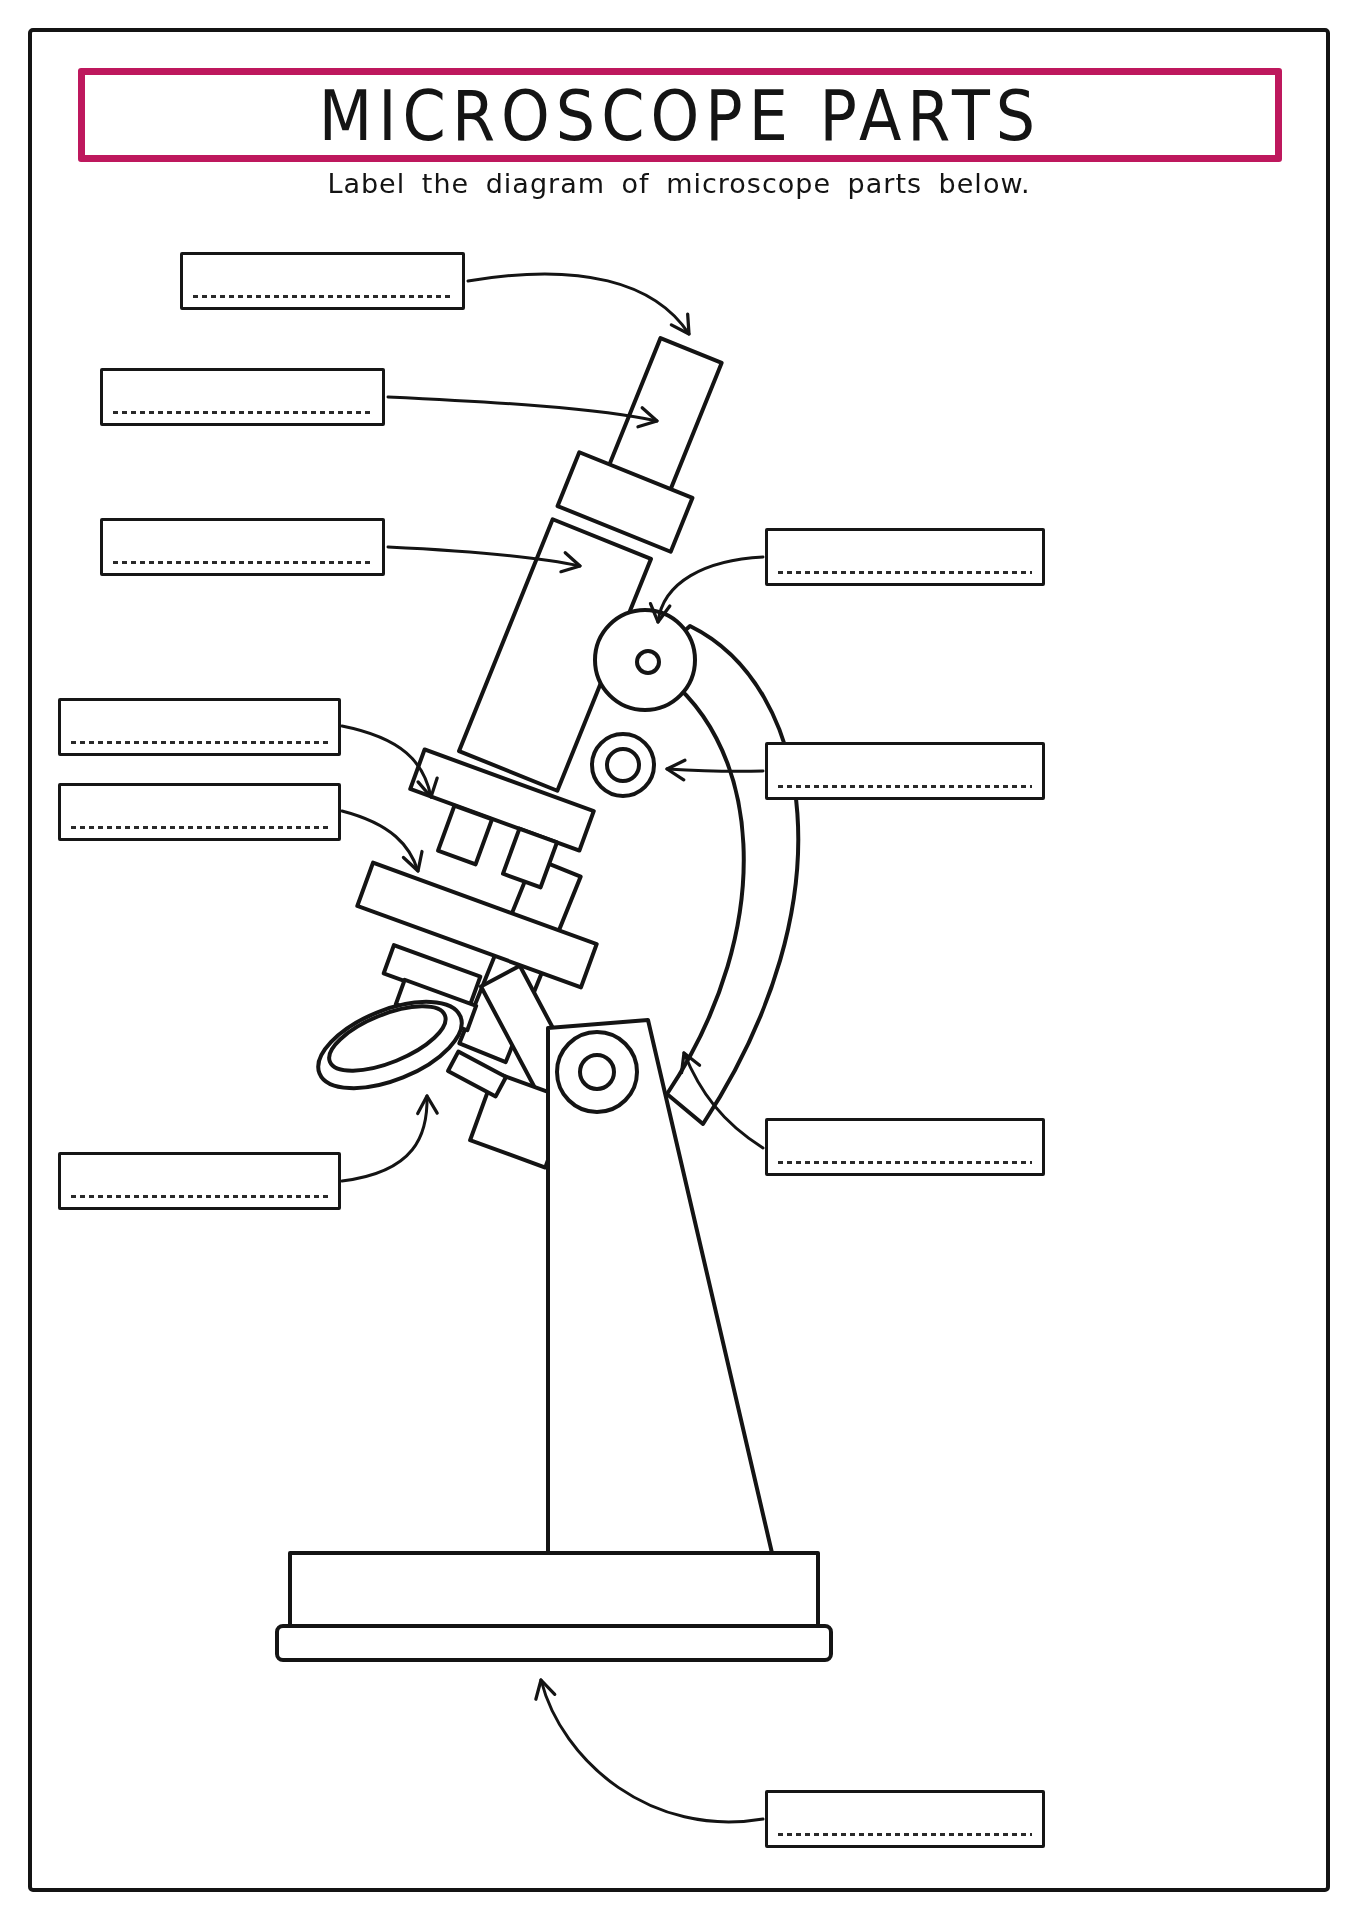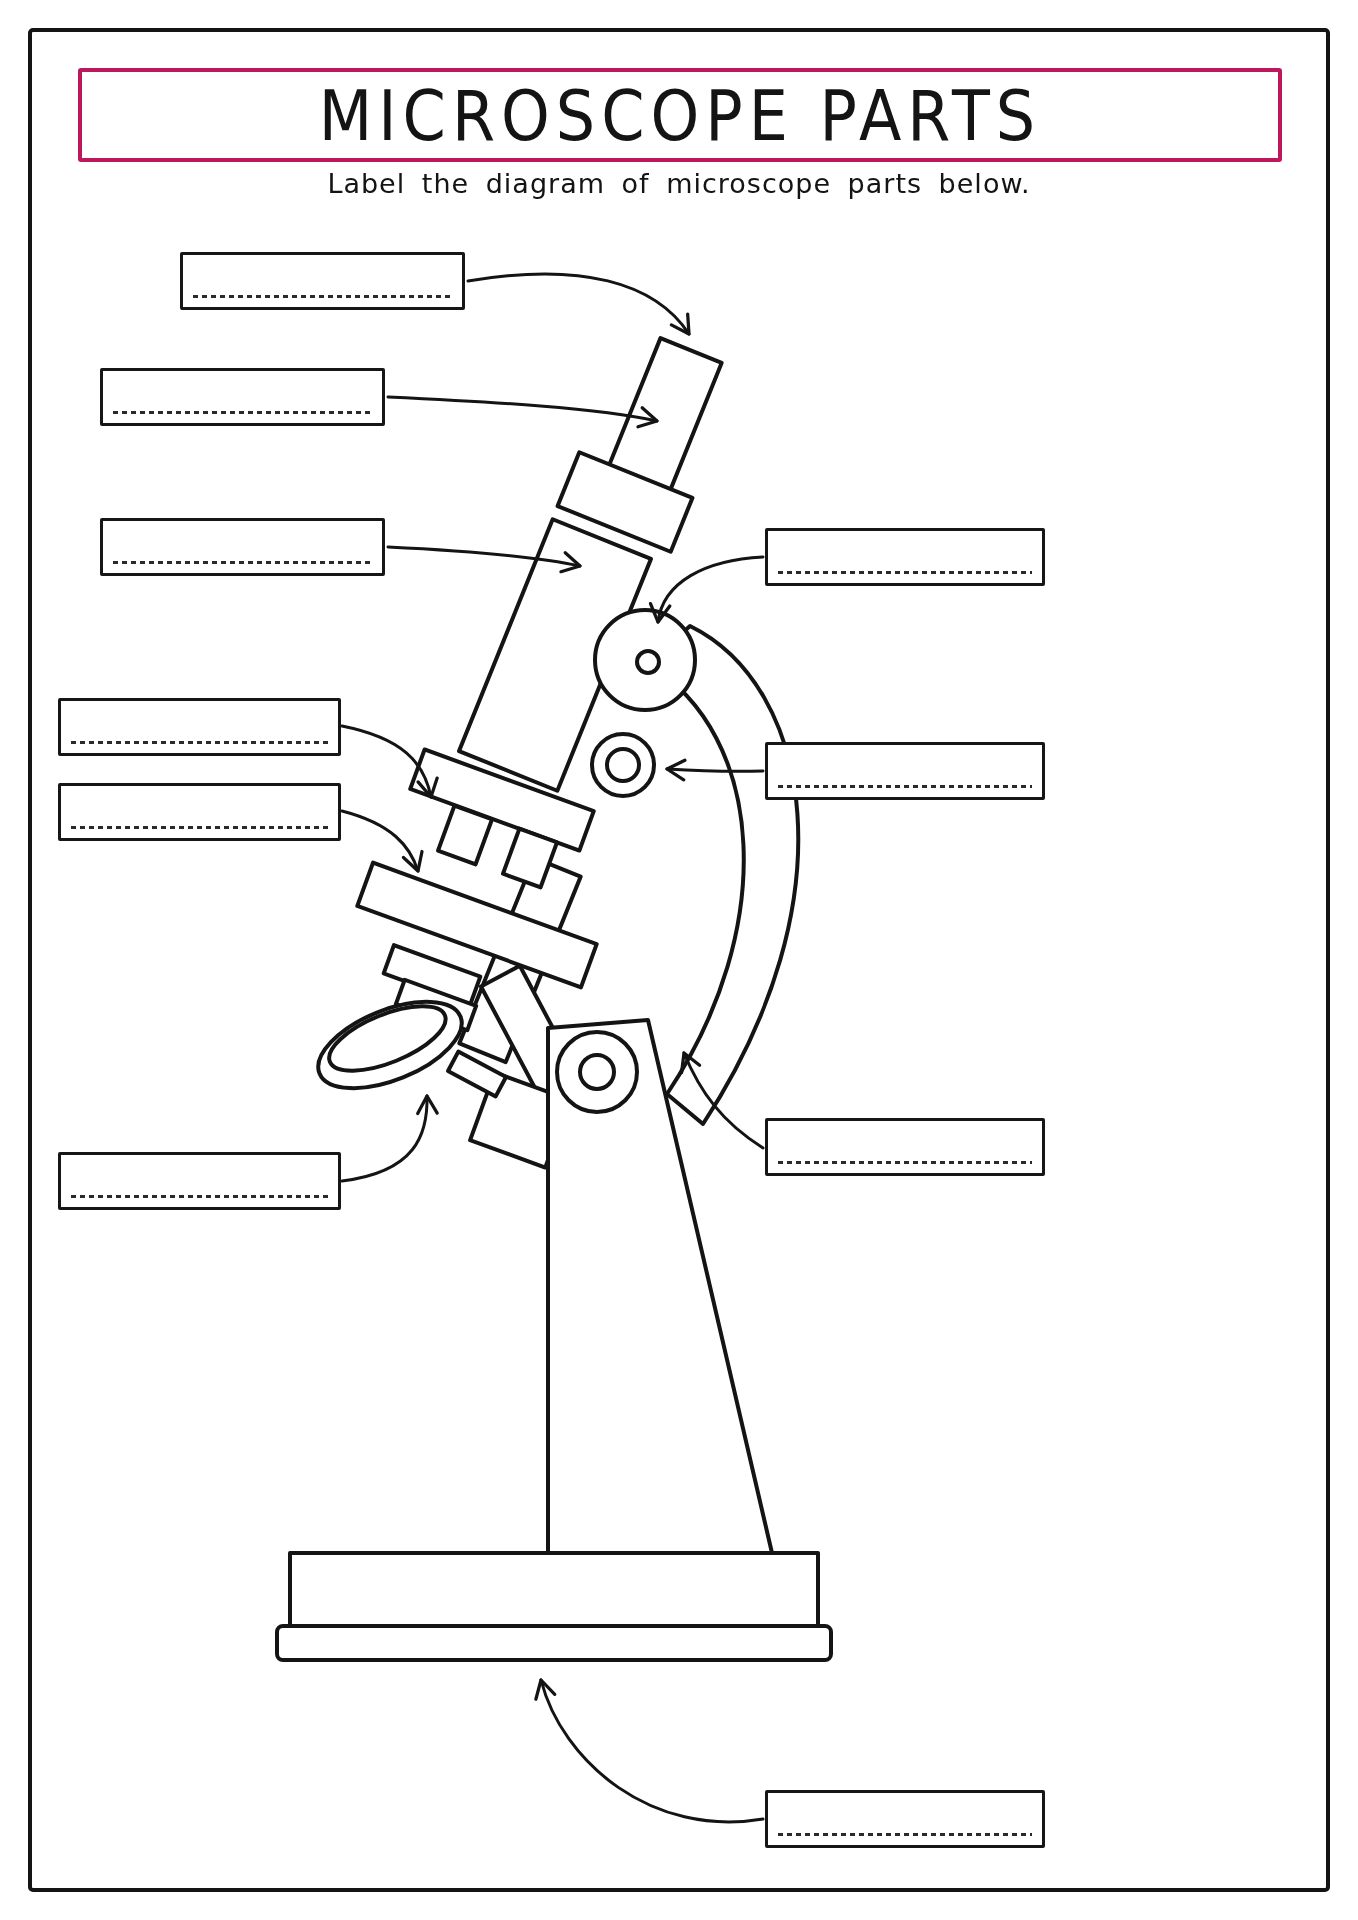--- a/index.html
+++ b/index.html
@@ -15,21 +15,21 @@
     position:absolute;left:28px;top:28px;
     width:1302px;height:1864px;
     box-sizing:border-box;
     border:4px solid #141414;
     border-radius:5px;
   }
   .title-box{
     position:absolute;left:78px;top:68px;
     width:1204px;height:94px;
     box-sizing:border-box;
-    border:4px solid #be185d;
+    border:7px solid #be185d;
     border-radius:3px;
     display:flex;align-items:center;justify-content:center;
     background:#ffffff;
   }
   .title-box h1{
     margin:0;
     font-size:62px;
     font-weight:400;
     letter-spacing:6px;
     transform:scaleY(1.12);

